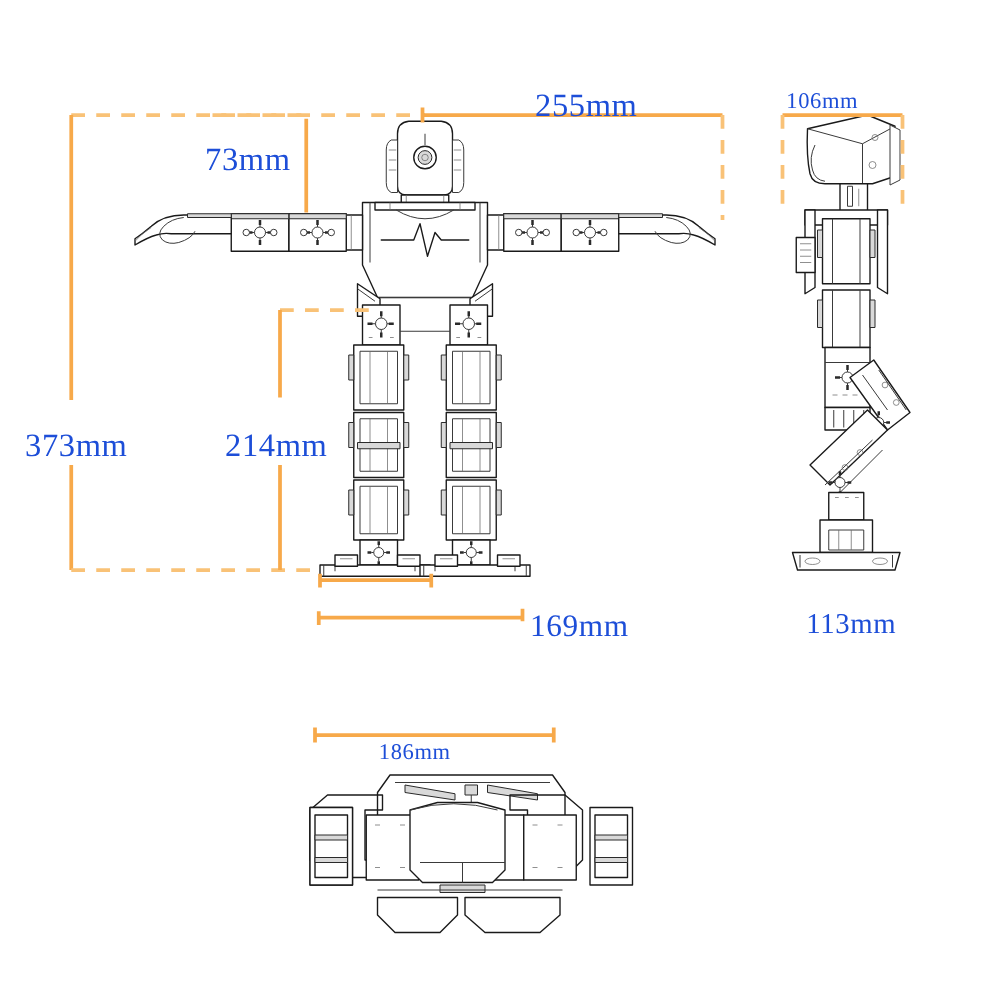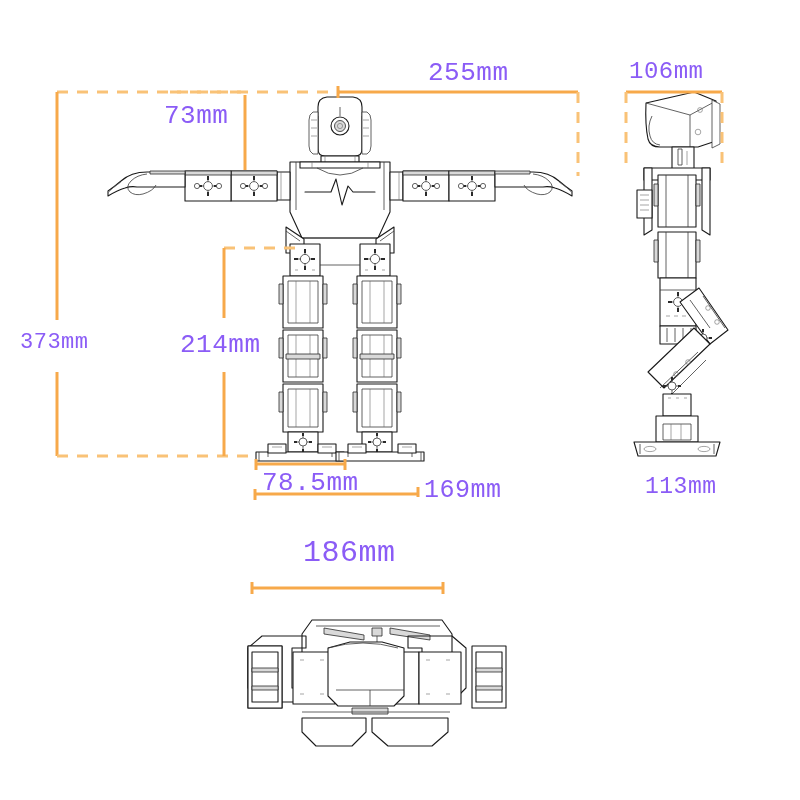--- a/index.html
+++ b/index.html
@@ -10,25 +10,26 @@
   #stage {
     position: relative;
     width: 800px;
     height: 800px;
     background: #ffffff;
     font-family: "Liberation Sans", sans-serif;
     overflow: hidden;
   }
   .dim-label {
     position: absolute;
-    color: #8b5cf6;
-    font-family: Liberation Mono, monospace;
+    color: #1d4ed8;
+    font-family: Liberation Serif, serif;
     font-weight: 400;
     white-space: nowrap;
     letter-spacing: 0.5px;
+    margin-top: 12px;
   }
   svg.overlay {
     position: absolute;
     left: 0;
     top: 0;
     width: 800px;
     height: 800px;
   }
   .dim-solid {
     stroke: #F7A94A;
@@ -446,27 +447,26 @@
       <path class="dim-solid" d="M252 588 L443 588"></path>
       <path class="dim-tick" d="M252 582 L252 594"></path>
       <path class="dim-tick" d="M443 582 L443 594"></path>
     </g>
   </svg>
 
   <div class="dim-label" style="left:164px; top:101px; font-size:26px;">73mm</div>
 
   <div class="dim-label" style="left:428px; top:58px; font-size:26px;">255mm</div>
 
-  <div class="dim-label" style="left:629px; top:58px; font-size:24px;">106mm</div>
-
-  <div class="dim-label" style="left:20px; top:330px; font-size:22px;">373mm</div>
+  <div class="dim-label" style="left:629px; top:58px; font-size:18px;">106mm</div>
+
+  <div class="dim-label" style="left:20px; top:330px; font-size:26px;">373mm</div>
 
   <div class="dim-label" style="left:180px; top:330px; font-size:26px;">214mm</div>
 
-  <div class="dim-label" style="left:262px; top:468px; font-size:26px;">78.5mm</div>
 
   <div class="dim-label" style="left:424px; top:476px; font-size:25px;">169mm</div>
 
   <div class="dim-label" style="left:645px; top:474px; font-size:23px;">113mm</div>
 
-  <div class="dim-label" style="left:303px; top:536px; font-size:30px;">186mm</div>
+  <div class="dim-label" style="left:303px; top:579px; font-size:18px;">186mm</div>
 
 </div>
 
 </body></html>

